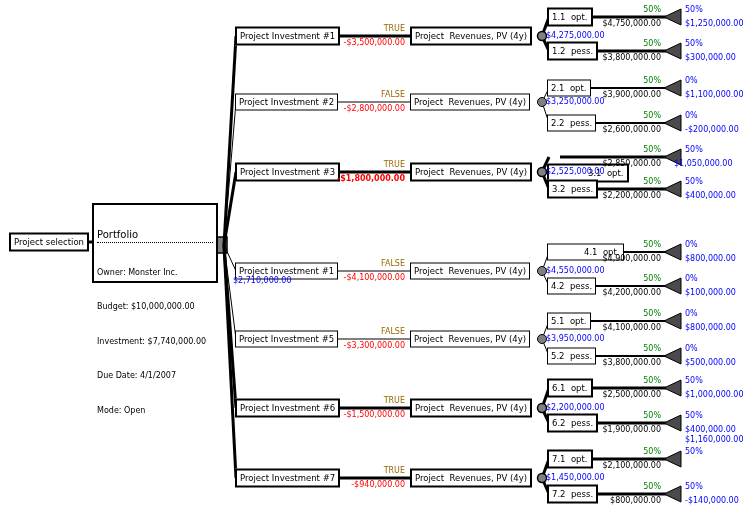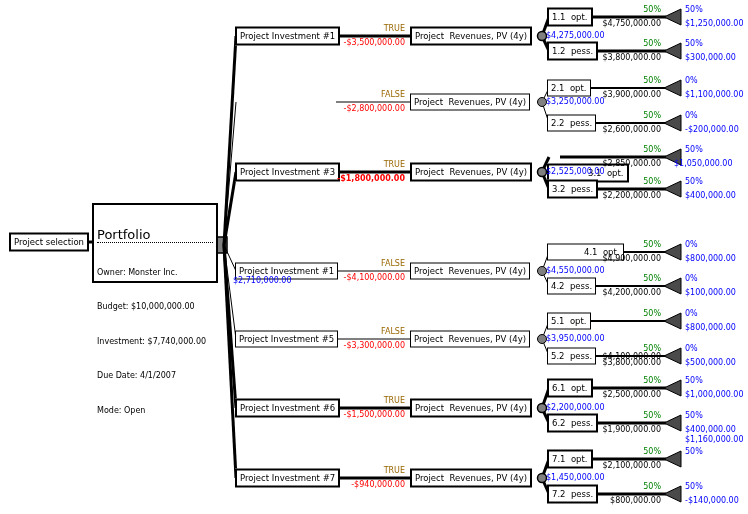--- a/index.html
+++ b/index.html
@@ -12,21 +12,21 @@
   .lbl{position:absolute;font-size:8px;line-height:10px;white-space:pre;z-index:3;}
   .r{text-align:right;}
   .mid{transform:translateY(-50%);}
   .c-flag{color:var(--c-flag);}
   .c-neg{color:var(--c-neg);}
   .c-val{color:var(--c-val);}
   .c-prob{color:var(--c-prob);}
   #portfolio{position:absolute;left:92px;top:203px;width:126px;height:80px;box-sizing:border-box;
              border:2px solid #000;background:#fff;padding:1px 3px;font-size:8px;line-height:11.5px;
              white-space:pre;z-index:2;}
-  #portfolio .title{font-size:13px;border-bottom:1px dotted #000;padding-bottom:1px;margin-bottom:1px;}
+  #portfolio .title{font-size:10px;border-bottom:1px dotted #000;padding-bottom:1px;margin-bottom:1px;}
   #rootbox{left:9px;top:242px;}
 </style>
 </head>
 <body>
 
 <div id="canvas" style="--c-flag: #996600; --c-neg: #FF0000; --c-val: #0000FF; --c-prob: #008000;">
 
   <svg id="wires" width="748" height="514">
     <line x1="82" y1="242" x2="94" y2="242" stroke="#000" stroke-width="3"></line>
     <rect id="decision-square" x="217" y="237" width="10" height="16" fill="#808080" stroke="#000" stroke-width="1.5"></rect>
@@ -116,20 +116,21 @@
     <div class="box thick" style="left:547px;top:17px;">1.1  opt.</div>
     <div class="lbl r c-prob" style="right:87px;top:5px;">50%</div>
     <div class="lbl r" style="right:87px;top:19px;color:#000;">$4,750,000.00</div>
     <div class="lbl c-val" style="left:685px;top:5px;">50%</div>
     <div class="lbl c-val" style="left:685px;top:19px;">$1,250,000.00</div>
     <div class="box thick" style="left:547px;top:51px;">1.2  pess.</div>
     <div class="lbl r c-prob" style="right:87px;top:39px;">50%</div>
     <div class="lbl r" style="right:87px;top:53px;color:#000;">$3,800,000.00</div>
     <div class="lbl c-val" style="left:685px;top:39px;">50%</div>
     <div class="lbl c-val" style="left:685px;top:53px;">$300,000.00</div>
+    <div class="box" style="left:235px;top:102px;">Project Investment #2</div>
     <div class="lbl r c-flag" style="right:343px;top:90px;">FALSE</div>
     <div class="lbl r c-neg" style="right:343px;top:104px;">-$2,800,000.00</div>
     <div class="box" style="left:410px;top:102px;">Project  Revenues, PV (4y)</div>
     <div class="lbl c-val mid" style="left:546px;top:102px;">$3,250,000.00</div>
     <div class="box" style="left:547px;top:88px;">2.1  opt.</div>
     <div class="lbl r c-prob" style="right:87px;top:76px;">50%</div>
     <div class="lbl r" style="right:87px;top:90px;color:#000;">$3,900,000.00</div>
     <div class="lbl c-val" style="left:685px;top:76px;">0%</div>
     <div class="lbl c-val" style="left:685px;top:90px;">$1,100,000.00</div>
     <div class="box" style="left:547px;top:123px;">2.2  pess.</div>
@@ -167,21 +168,21 @@
     <div class="lbl r" style="right:87px;top:288px;color:#000;">$4,200,000.00</div>
     <div class="lbl c-val" style="left:685px;top:274px;">0%</div>
     <div class="lbl c-val" style="left:685px;top:288px;">$100,000.00</div>
     <div class="box" style="left:235px;top:339px;">Project Investment #5</div>
     <div class="lbl r c-flag" style="right:343px;top:327px;">FALSE</div>
     <div class="lbl r c-neg" style="right:343px;top:341px;">-$3,300,000.00</div>
     <div class="box" style="left:410px;top:339px;">Project  Revenues, PV (4y)</div>
     <div class="lbl c-val mid" style="left:546px;top:339px;">$3,950,000.00</div>
     <div class="box" style="left:547px;top:321px;">5.1  opt.</div>
     <div class="lbl r c-prob" style="right:87px;top:309px;">50%</div>
-    <div class="lbl r" style="right:87px;top:323px;color:#000;margin-top:29px;">$4,100,000.00</div>
+    <div class="lbl r" style="right:87px;top:323px;color:#000;">$4,100,000.00</div>
     <div class="lbl c-val" style="left:685px;top:309px;">0%</div>
     <div class="lbl c-val" style="left:685px;top:323px;">$800,000.00</div>
     <div class="box" style="left:547px;top:356px;">5.2  pess.</div>
     <div class="lbl r c-prob" style="right:87px;top:344px;">50%</div>
     <div class="lbl r" style="right:87px;top:358px;color:#000;">$3,800,000.00</div>
     <div class="lbl c-val" style="left:685px;top:344px;">0%</div>
     <div class="lbl c-val" style="left:685px;top:358px;">$500,000.00</div>
     <div class="box thick" style="left:235px;top:408px;">Project Investment #6</div>
     <div class="lbl r c-flag" style="right:343px;top:396px;">TRUE</div>
     <div class="lbl r c-neg" style="right:343px;top:410px;">-$1,500,000.00</div>

